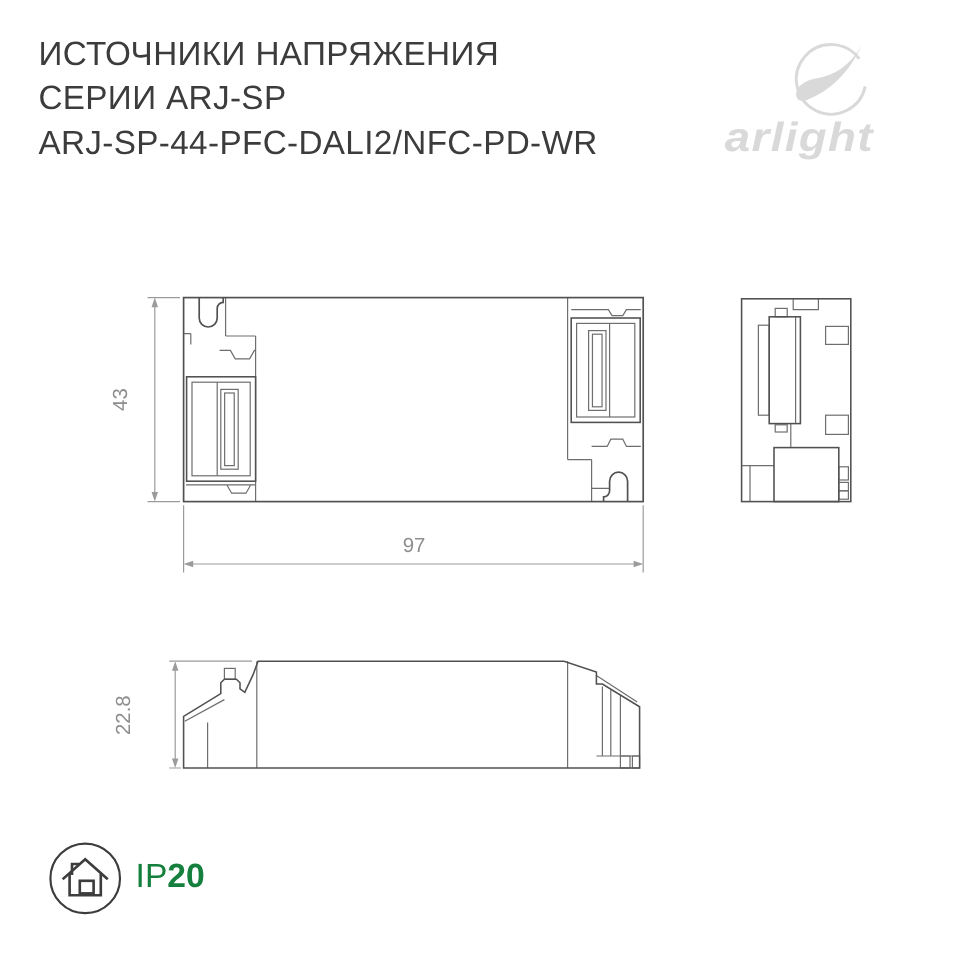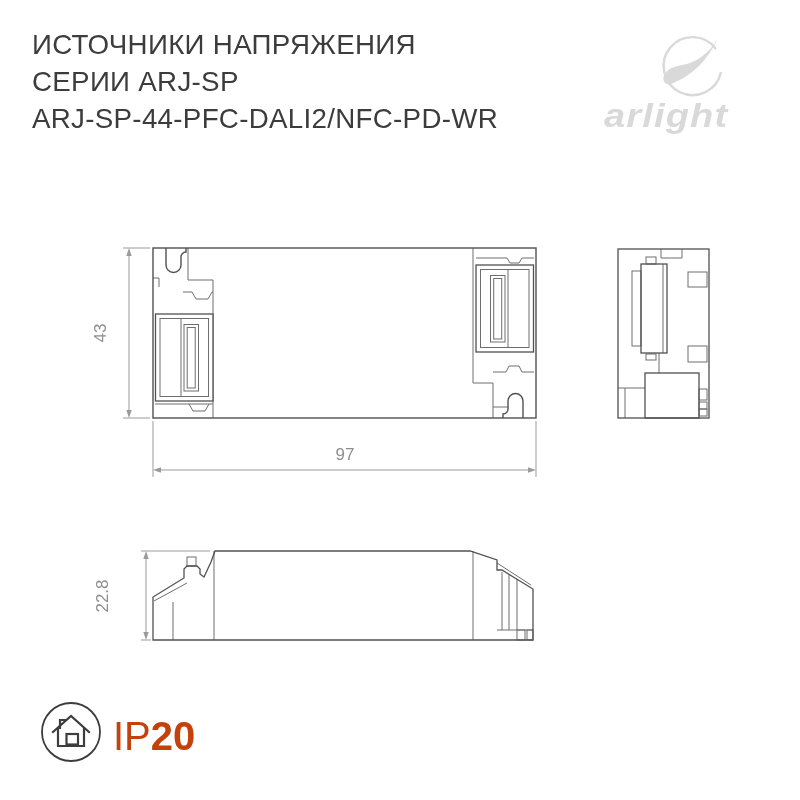--- a/index.html
+++ b/index.html
@@ -20,22 +20,22 @@
     transform:scaleX(1.12);transform-origin:left top;white-space:nowrap;
   }
   .drawing-svg{position:absolute;left:0;top:0;}
   .dim-label{
     position:absolute;color:#8e8e8e;font-size:17px;white-space:nowrap;
   }
   .dim-label.v{transform:translate(-50%,-50%) rotate(-90deg);}
   .dim-label.h{transform:translate(-50%,-50%);}
   .ip-badge-icon{position:absolute;left:40px;top:701px;}
   .ip-text{
-    position:absolute;left:113px;top:714px;color:#c2410c;
-    font-size:40px;font-weight:400;white-space:nowrap;
+    position:absolute;left:113px;top:714px;color:#15803d;
+    font-size:28px;font-weight:400;white-space:nowrap;
   }
   .ip-text .bold{font-weight:700;}
 </style>
 </head>
 <body>
 
 <div class="title-block">
   <div>ИСТОЧНИКИ НАПРЯЖЕНИЯ</div>
   <div>СЕРИИ ARJ-SP</div>
   <div>ARJ-SP-44-PFC-DALI2/NFC-PD-WR</div>

